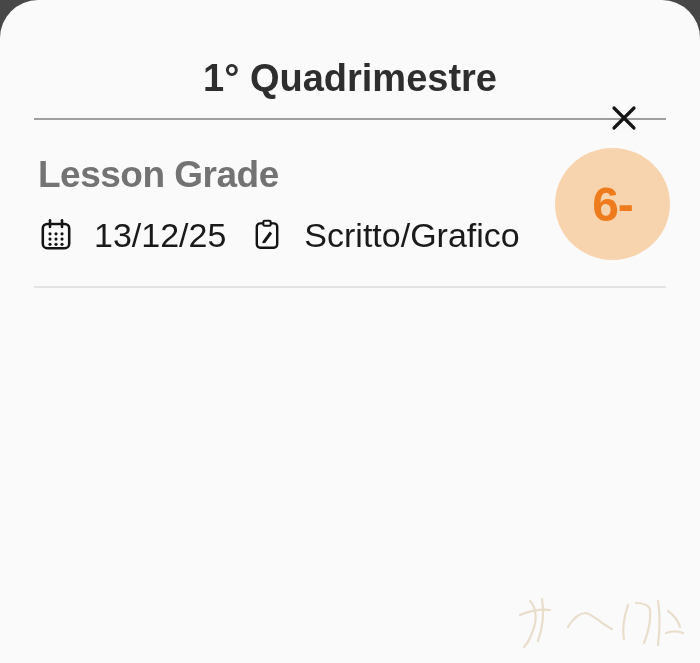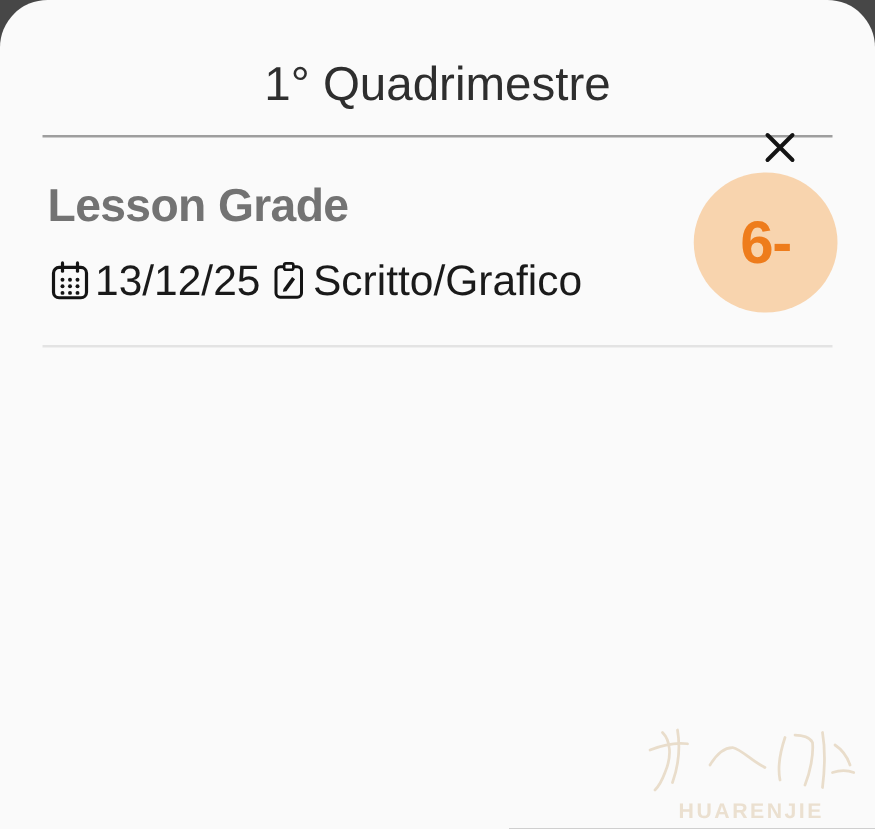--- a/index.html
+++ b/index.html
@@ -21,40 +21,40 @@
     letter-spacing: -0.5px;
     text-align: center; color: #151515;
   }
   .close-btn {
     position: absolute; top: 94px; right: 52px;
     width: 48px; height: 48px;
     background: none; border: none; padding: 6px;
     cursor: pointer;
   }
   .subtitle {
-    margin-top: 19px;
+    margin-top: 29px;
     text-align: center;
-    font-size: 38px; font-weight: 400; color: #2e2e2e;
+    font-size: 38px; font-weight: 700; color: #2e2e2e;
   }
   .divider { height: 2px; margin: 0 34px; }
   .divider-strong { background: #9e9e9e; margin-top: 18px; }
   .divider-light  { background: #e3e3e3; margin-top: 26px; }
   .grade-section {
     margin-top: 28px;
     padding: 0 30px 0 38px;
     display: flex; align-items: center; justify-content: space-between;
   }
   .grade-heading {
     margin: 0;
     font-size: 37px; font-weight: 700; color: #737373;
     letter-spacing: -0.5px;
   }
   .meta-row {
     margin-top: 20px;
-    display: flex; align-items: center; gap: 2px;
+    display: flex; align-items: center; gap: 20px;
     font-size: 34px; color: #1a1a1a;
     white-space: nowrap;
   }
   .meta-row svg { flex: 0 0 auto; }
   .grade-badge {
     width: 115px; height: 112px; border-radius: 50%;
     background: #f8d4ae;
     display: flex; align-items: center; justify-content: center;
     font-size: 48px; font-weight: 700; color: #ee7c1c;
     letter-spacing: -1px;
@@ -142,16 +142,15 @@
         <path d="M4 22 C14 18, 26 16, 34 17"></path>
         <path d="M26 6 C28 18, 27 34, 22 48"></path>
         <path d="M52 34 C58 24, 64 20, 70 20 C78 22, 84 30, 96 36"></path>
         <path d="M112 12 C108 24, 106 36, 108 46"></path>
         <path d="M120 10 C126 10, 132 12, 134 16 C135 26, 132 40, 128 50"></path>
         <path d="M142 8 C144 20, 144 36, 142 52"></path>
         <path d="M152 18 C158 22, 162 28, 164 34"></path>
         <path d="M150 40 C156 38, 162 38, 167 40"></path>
       </g>
     </svg>
-    <div class="wm-latin">HUARENJIE</div>
   </div>
 
 </div>
 
 </body></html>

